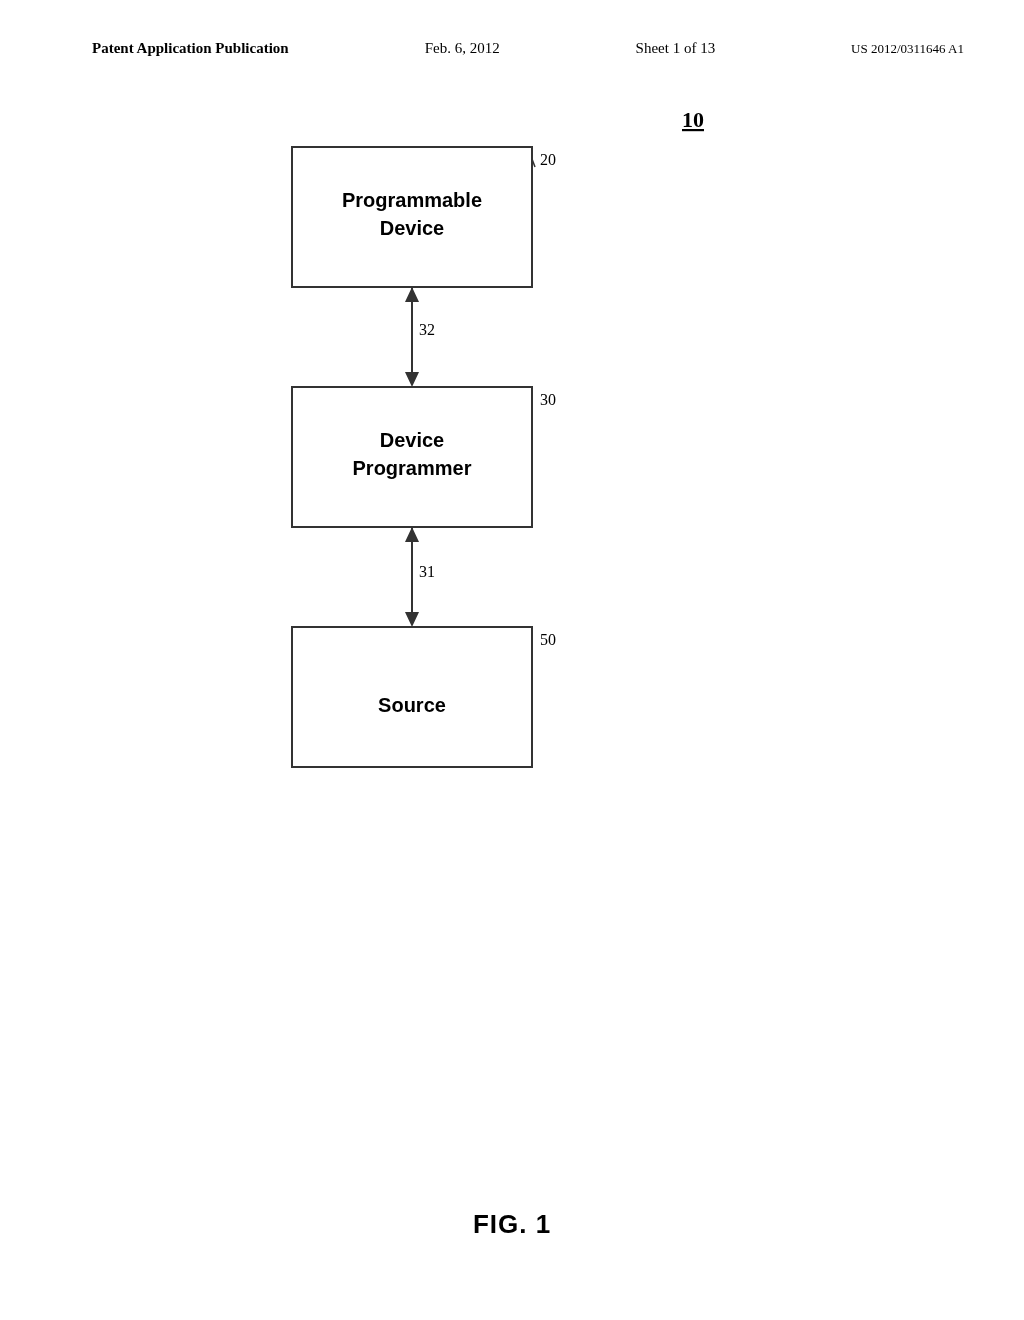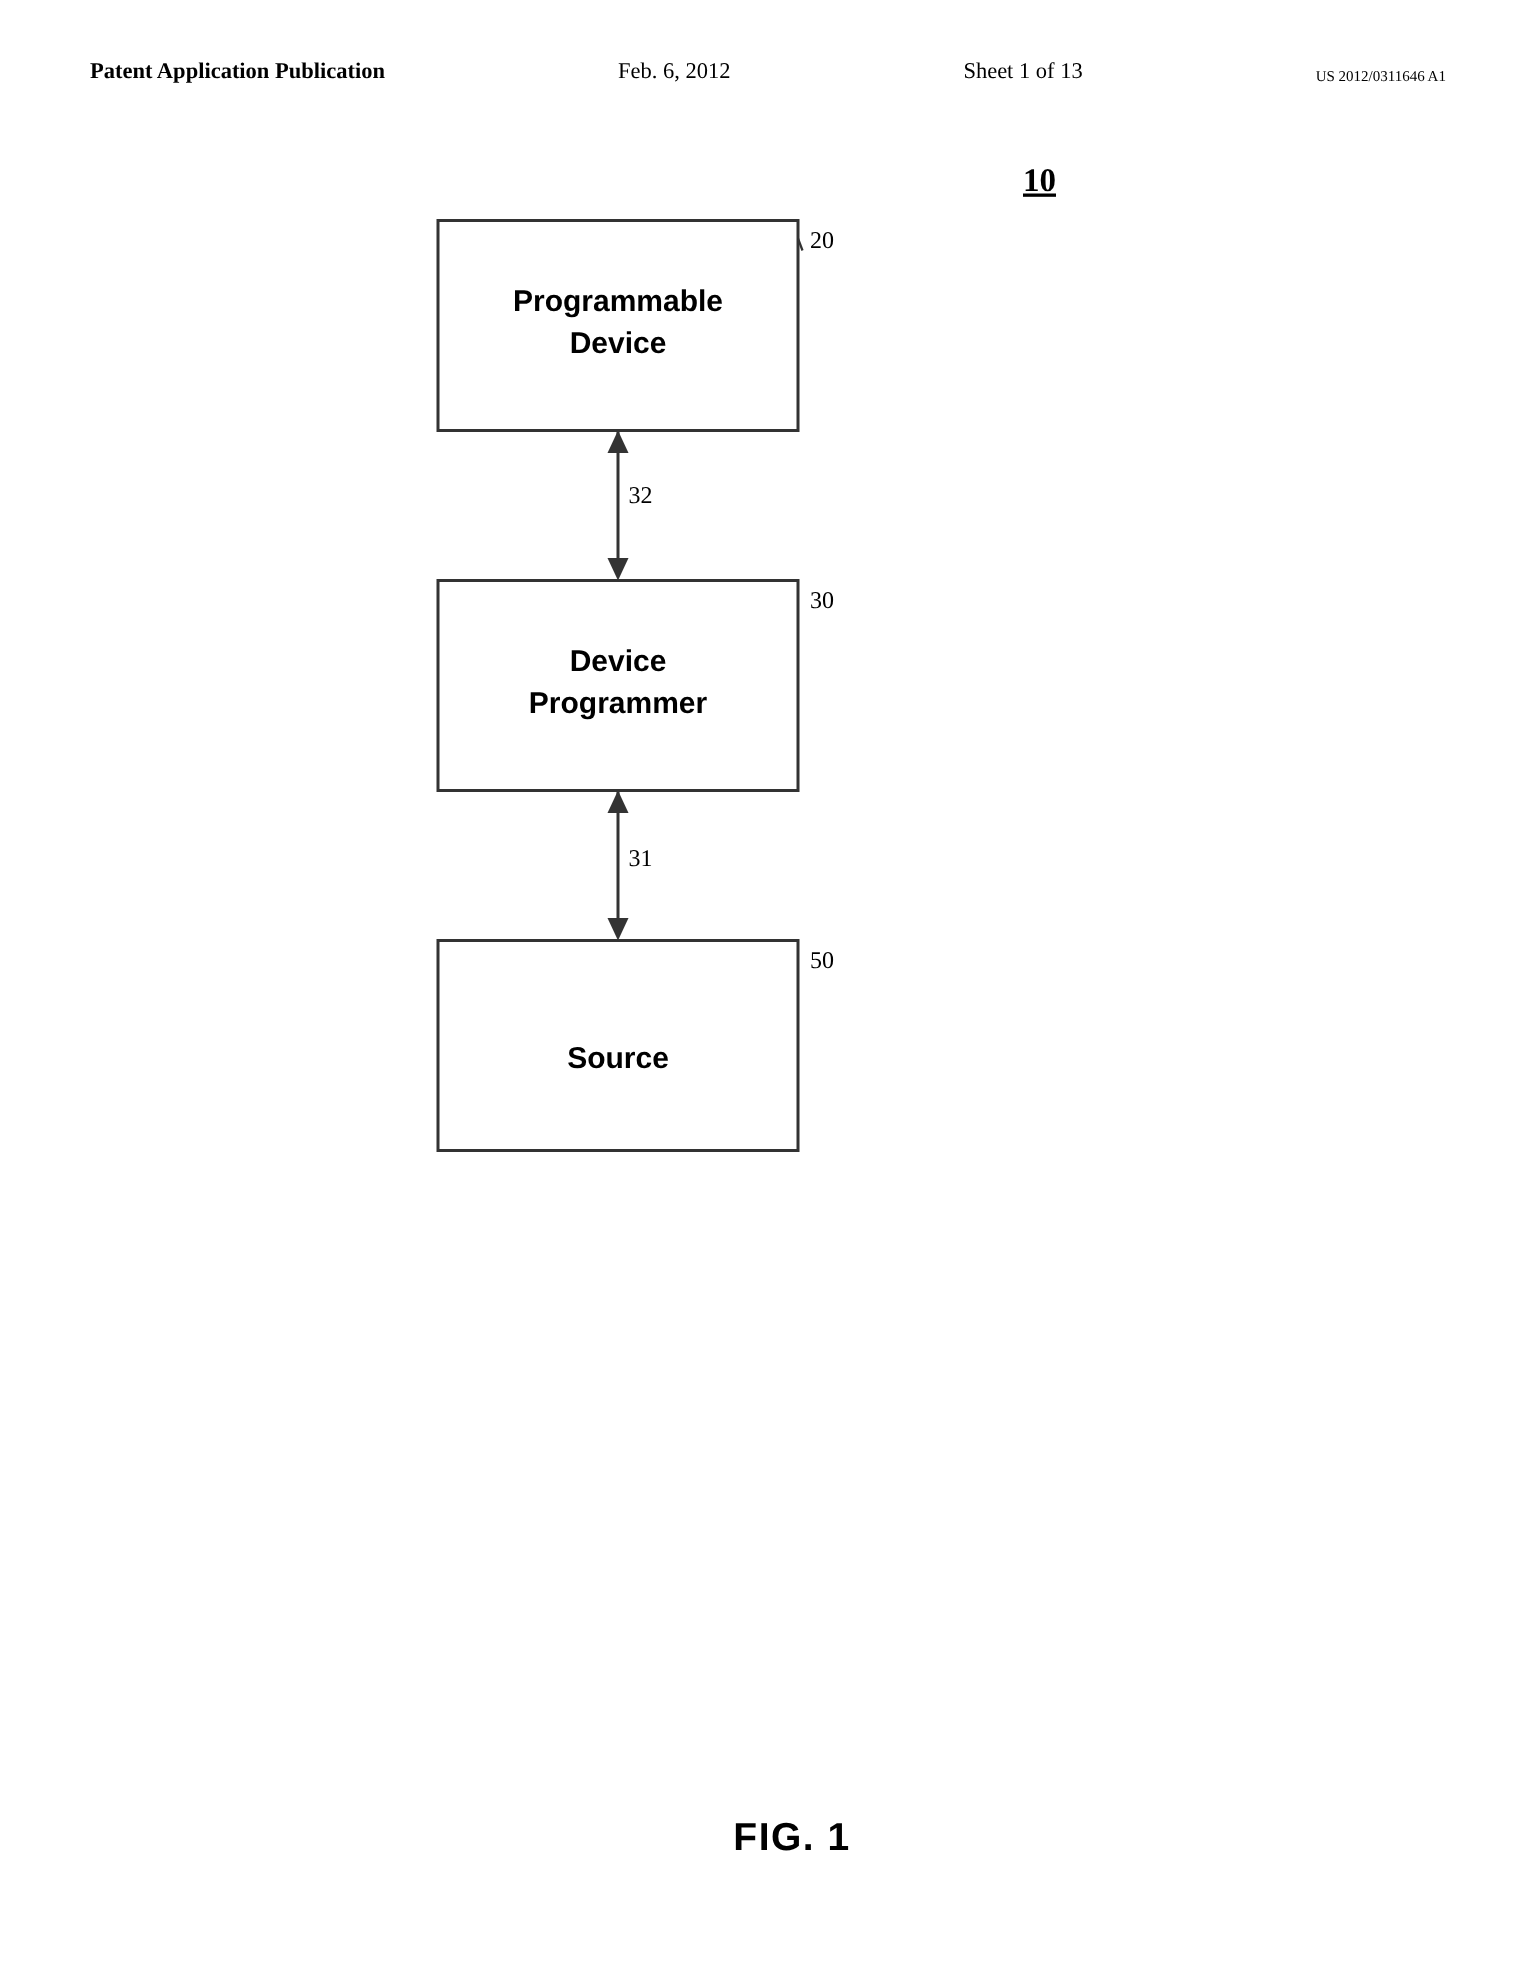--- a/index.html
+++ b/index.html
@@ -20,64 +20,64 @@
     .page-container {
       width: 1024px;
       height: 1320px;
       background: #ffffff;
       position: relative;
     }
 
     
     .header {
       display: flex;
-      align-items: flex-end;
+      align-items: center;
       justify-content: space-between;
       padding: 40px 60px 20px 60px;
       border-bottom: none;
+      margin-left: 32px;
     }
 
     .header-left {
       font-size: 15px;
       font-weight: bold;
       font-family: 'Times New Roman', Times, serif;
     }
 
     .header-center {
       font-size: 15px;
       font-family: 'Times New Roman', Times, serif;
     }
 
     .header-sheet {
       font-size: 15px;
       font-family: Liberation Serif, serif;
     }
 
     .header-patent {
-      font-size: 10px;
+      font-size: 13px;
       font-family: 'Times New Roman', Times, serif;
     }
 
     
     .diagram-svg {
       display: block;
       margin: 0 auto;
     }
 
     
     .figure-caption {
       position: absolute;
       bottom: 80px;
       left: 50%;
       transform: translateX(-50%);
       font-size: 26px;
       font-weight: bold;
       font-family: Arial, sans-serif;
       letter-spacing: 1px;
-      margin-left: 16px;
     }
   </style>
 </head>
 <body>
 
 <div class="page-container">
 
   <div class="header">
     <span class="header-left">Patent Application Publication</span>
     <span class="header-center">Feb. 6, 2012</span>

